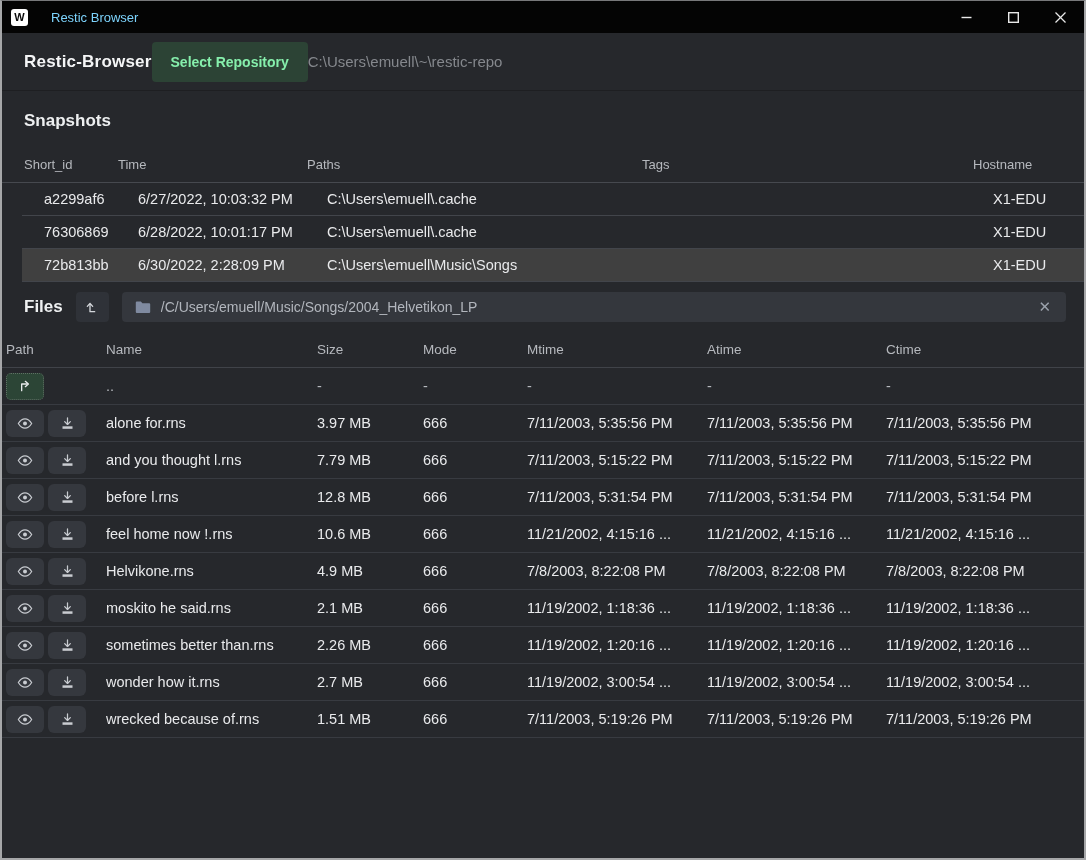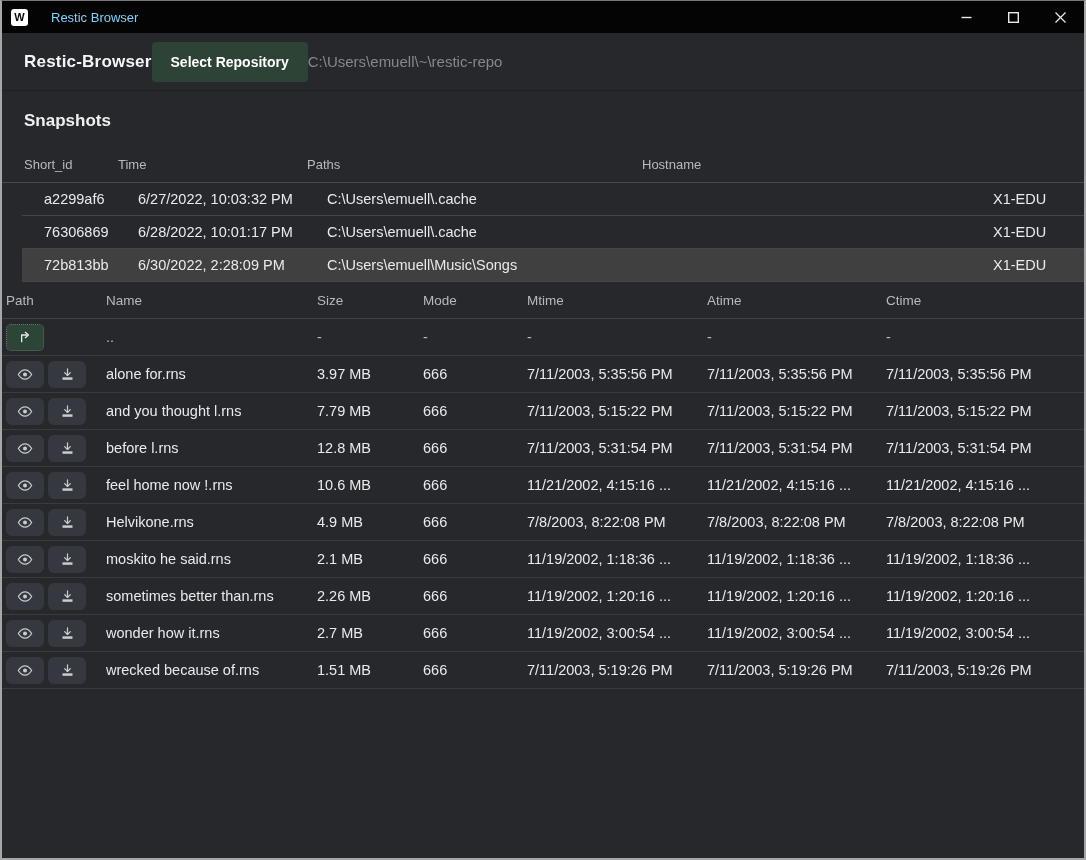--- a/index.html
+++ b/index.html
@@ -16,21 +16,21 @@
   .app-icon{width:17px;height:17px;background:#ffffff;border-radius:3px;color:#0a0a0a;
     font-weight:900;font-size:11px;display:flex;align-items:center;justify-content:center;flex:none;}
   .title-text{margin-left:23px;font-size:13px;color:#7dd3fc;}
   .titlebar-controls{margin-left:auto;display:flex;height:100%;}
   .tb-btn{width:47px;height:100%;background:transparent;border:none;display:flex;align-items:center;justify-content:center;cursor:pointer;padding:0;}
   .tb-btn svg{stroke:#e9e9e9;}
   
   .header{height:58px;display:flex;align-items:center;padding:0 22px;background:#26282c;
     border-bottom:1px solid #1e1f22;flex:none;}
   .header h1{font-size:17px;font-weight:700;color:#f4f5f6;margin:0;letter-spacing:.2px;}
-  .btn-green{background:#2c4335;color:#ffffff;font-weight:700;font-size:14px;border:none;border-radius:4px;
+  .btn-green{background:#2c4335;color:#86efac;font-weight:700;font-size:14px;border:none;border-radius:4px;
     padding:12px 19px;cursor:pointer;}
   .repo-path{font-size:15px;color:#85888d;}
   
   .snap-heading-wrap{padding:20px 22px 15px;}
   h2.sec{font-size:17px;font-weight:700;color:#eef0f1;margin:0;}
   .snap-grid{display:grid;grid-template-columns:94px 189px 335px 331px 1fr;padding:0 22px;align-items:center;}
   .snap-header{height:37px;border-bottom:1px solid #46494f;color:#b6b9be;font-size:13px;}
   .snap-row{height:33px;border-bottom:1px solid #42454b;font-size:14.5px;color:#e9eaec;cursor:pointer;margin-left:20px;}
   .snap-row.selected{background:#404040;}
   .cell{white-space:nowrap;overflow:hidden;}
@@ -88,20 +88,21 @@
     <span class="repo-path">C:\Users\emuell\~\restic-repo</span>
   </div>
 
   <div class="snap-heading-wrap">
     <h2 class="sec">Snapshots</h2>
   </div>
   <div class="snap-grid snap-header">
     <span class="cell">Short_id</span>
     <span class="cell">Time</span>
     <span class="cell">Paths</span>
+    <span class="cell">Tags</span>
     <span class="cell">Hostname</span>
   </div>
   <div id="snapshot-rows">
   <div class="snap-grid snap-row">
     <span class="cell">a2299af6</span>
     <span class="cell">6/27/2022, 10:03:32 PM</span>
     <span class="cell">C:\Users\emuell\.cache</span>
     <span class="cell"></span>
     <span class="cell">X1-EDU</span>
   </div>
@@ -116,20 +117,36 @@
 
   <div class="snap-grid snap-row selected">
     <span class="cell">72b813bb</span>
     <span class="cell">6/30/2022, 2:28:09 PM</span>
     <span class="cell">C:\Users\emuell\Music\Songs</span>
     <span class="cell"></span>
     <span class="cell">X1-EDU</span>
   </div>
 </div>
 
+  <div class="files-bar">
+    <h2 class="sec">Files</h2>
+    <button class="small-btn">
+      <svg width="16" height="16" viewBox="0 0 24 24" fill="none" stroke="#d3d6da" stroke-width="2" stroke-linecap="round" stroke-linejoin="round">
+          <polyline points="16,19 9,19 9,8"></polyline>
+          <polyline points="5,11 9,6.5 13,11"></polyline>
+        </svg>
+    </button>
+    <div class="path-bar">
+      <svg width="16" height="14" viewBox="0 0 20 17">
+          <path d="M1 3a1.3 1.3 0 0 1 1.3-1.3h5l2 2.2h8.4A1.3 1.3 0 0 1 19 5.2v9.5a1.3 1.3 0 0 1-1.3 1.3H2.3A1.3 1.3 0 0 1 1 14.7Z" fill="#7f8aa0"></path>
+        </svg>
+      <span class="path-text">/C/Users/emuell/Music/Songs/2004_Helvetikon_LP</span>
+      <button class="clear-btn">✕</button>
+    </div>
+  </div>
 
   <div class="files-grid files-header">
     <span class="cell">Path</span>
     <span class="cell">Name</span>
     <span class="cell">Size</span>
     <span class="cell">Mode</span>
     <span class="cell">Mtime</span>
     <span class="cell">Atime</span>
     <span class="cell">Ctime</span>
   </div>

